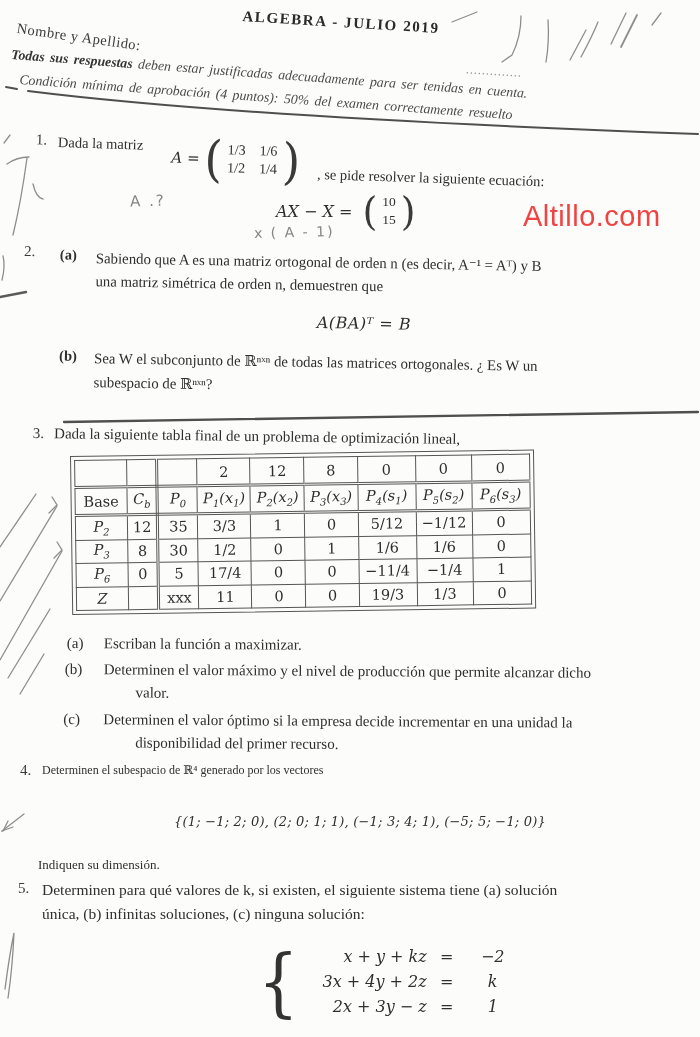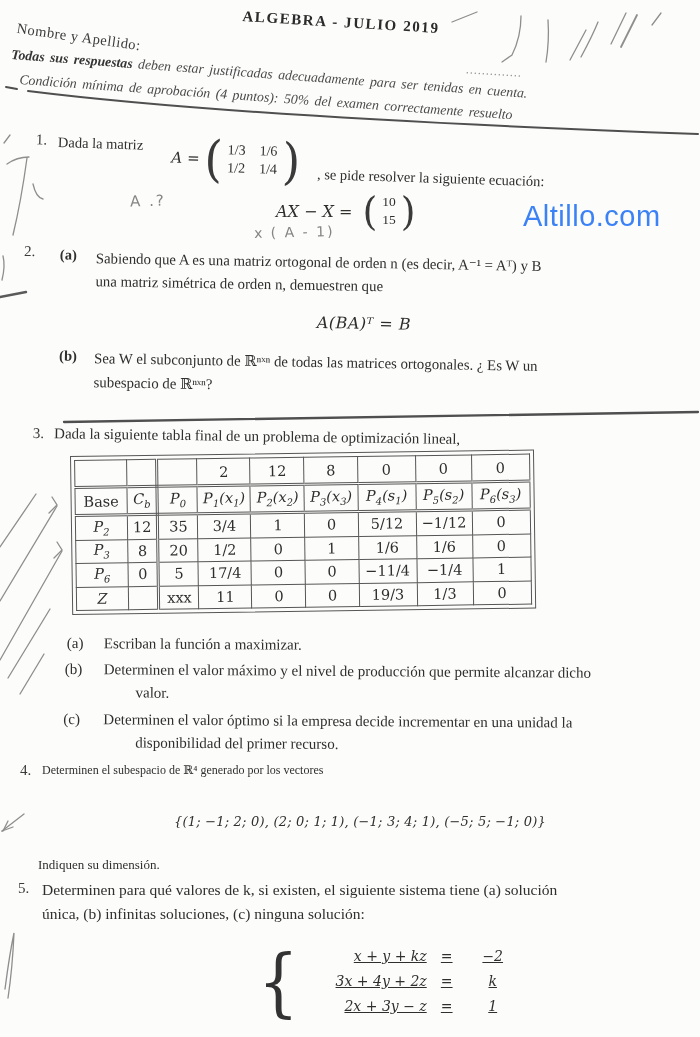--- a/index.html
+++ b/index.html
@@ -30,21 +30,21 @@
   .qnum{font-size:15px; color:#3a3a3a;}
   .body-text{font-size:14.5px;}
   .matrix{display:flex; align-items:center; gap:2px;}
   .paren{font-family:"DejaVu Serif",serif; font-weight:400; color:#3a3a3a; line-height:.8;}
   .p44{font-size:46px; transform:scaleY(1.08);}
   .p36{font-size:38px; transform:scaleY(1.05);}
   .mgrid{display:grid; grid-template-columns:auto auto; column-gap:14px; row-gap:2px;
          font-size:14px; text-align:center; padding:0 3px;}
   .vcol{display:grid; row-gap:2px; font-size:13.5px; text-align:center; padding:0 3px;}
   .watermark{left:523px; top:200px; font-family:"Liberation Sans","DejaVu Sans",sans-serif;
-         font-size:29px; color:#3b82f6; letter-spacing:.5px;}
+         font-size:29px; color:#ef4444; letter-spacing:.5px;}
 
   
   .q2{left:0; top:0; width:700px; transform:rotate(1deg); transform-origin:30px 250px;}
   .eq-display{font-size:16px; letter-spacing:.5px; color:#2c2c2c;}
 
   
   .q3intro{transform:rotate(.8deg); transform-origin:left top;}
   .tblwrap{position:absolute; left:70px; top:456px; transform:rotate(-.8deg); transform-origin:left top;
          border:1.5px solid #565656; padding:3px 3px;}
   table.simplex{border-collapse:collapse; font-family:"DejaVu Serif",serif; font-size:14.5px; color:#2e2e2e;}
@@ -54,21 +54,21 @@
   .simplex tr.hdr th:first-child{font-style:normal;}
   .simplex td:nth-child(2),.simplex th:nth-child(2){border-right:3.5px double #565656;}
   .simplex tbody td{height:22.5px;}
   .simplex tbody td:first-child{font-style:italic;}
   .simplex sub{font-size:10px;}
   .q3subs{transform:rotate(.4deg); transform-origin:left top;}
 
   
   .setline{font-size:13px; letter-spacing:.2px;}
   .system{display:grid; grid-template-columns:128px 40px 52px; line-height:25px;
-          font-size:14px;text-decoration:underline; }
+          font-size:16px; }
   .system .lhs{text-align:right;}
   .system .eq{text-align:center;}
   .system .rhs{text-align:center;}
   .brace{font-family:"DejaVu Serif",serif; font-size:64px; font-weight:400; color:#333;
          transform:scaleY(1.18); line-height:1;}
 </style>
 </head>
 <body>
 
 <div class="page">
@@ -158,31 +158,31 @@
             <th>P<sub>4</sub>(s<sub>1</sub>)</th>
             <th>P<sub>5</sub>(s<sub>2</sub>)</th>
             <th>P<sub>6</sub>(s<sub>3</sub>)</th>
           </tr>
         </thead>
         <tbody>
           <tr>
             <td>P<sub>2</sub></td>
             <td>12</td>
             <td>35</td>
-            <td>3/4</td>
+            <td>3/3</td>
             <td>1</td>
             <td>0</td>
             <td>5/12</td>
             <td>−1/12</td>
             <td>0</td>
           </tr>
           <tr>
             <td>P<sub>3</sub></td>
             <td>8</td>
-            <td>20</td>
+            <td>30</td>
             <td>1/2</td>
             <td>0</td>
             <td>1</td>
             <td>1/6</td>
             <td>1/6</td>
             <td>0</td>
           </tr>
           <tr>
             <td>P<sub>6</sub></td>
             <td>0</td>

